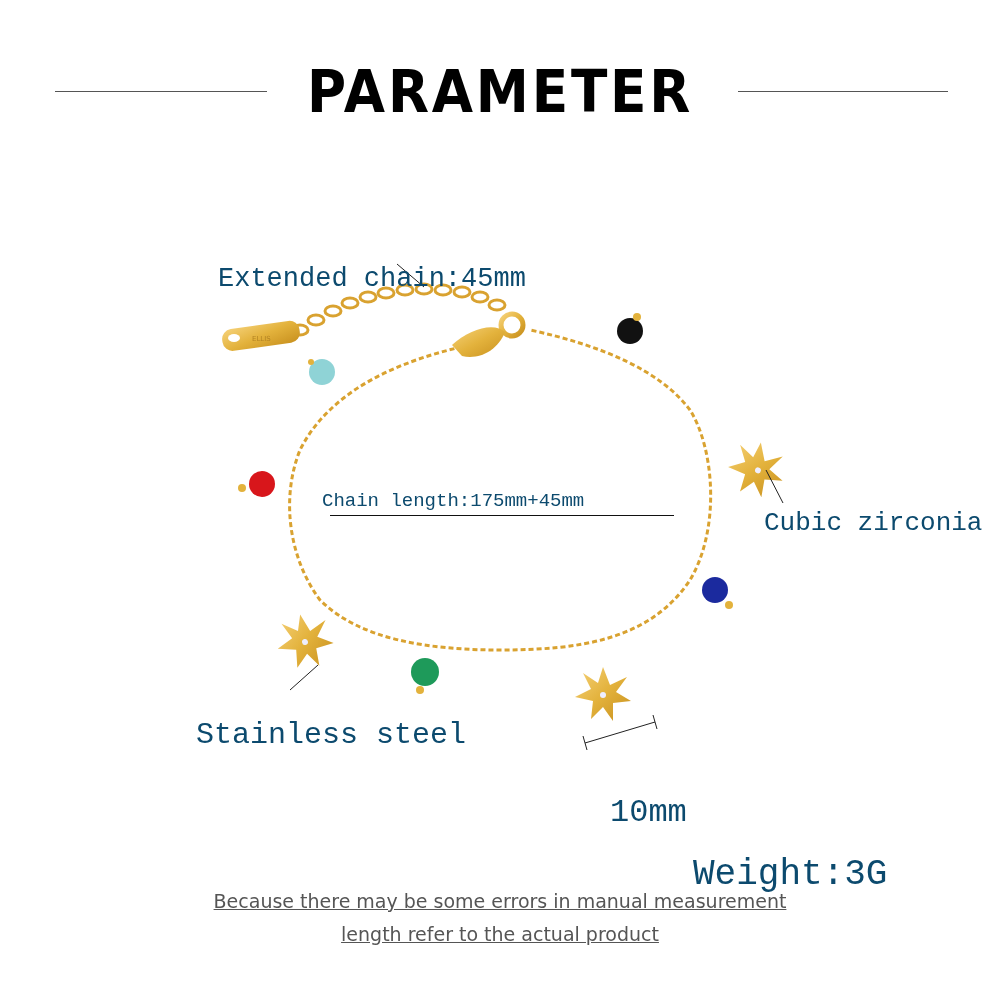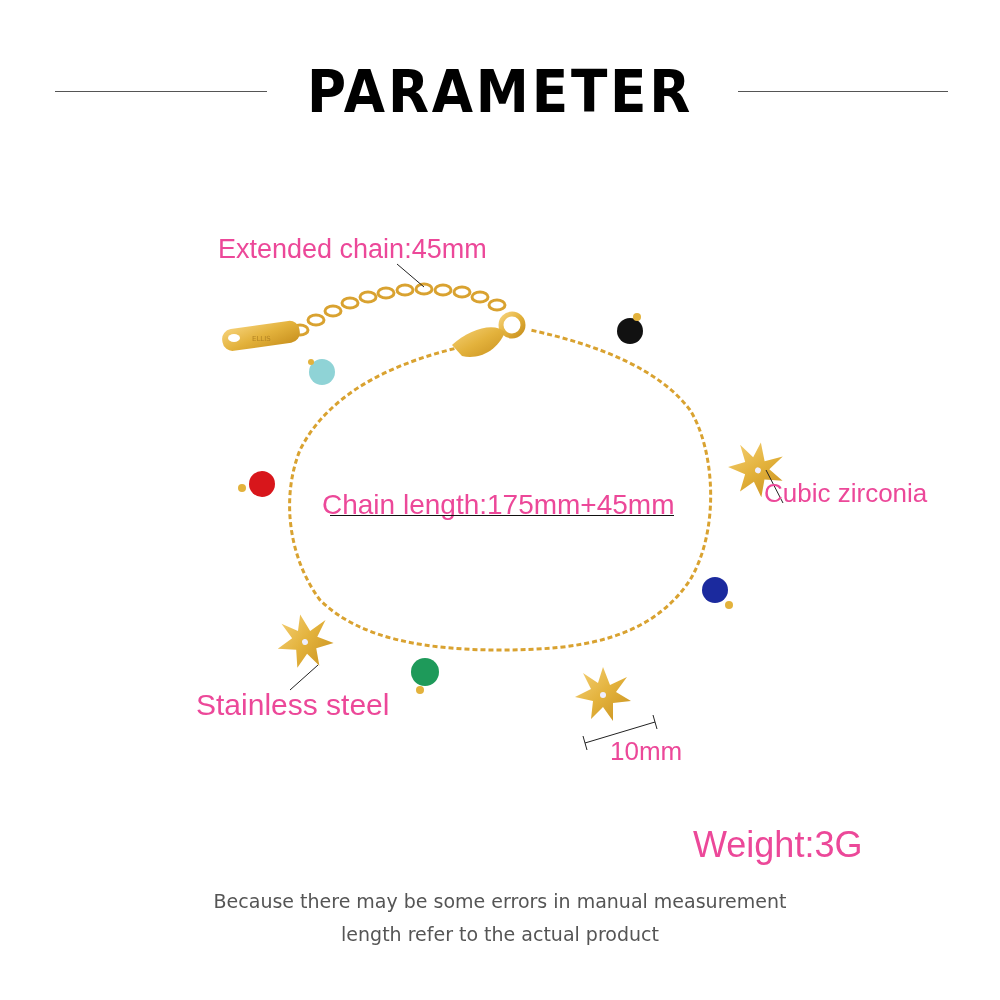--- a/index.html
+++ b/index.html
@@ -1,29 +1,29 @@
 <!DOCTYPE html>
 <html><head>
 <meta charset="utf-8">
 <style>
   html, body { margin: 0; padding: 0; background: #ffffff; }
   body { width: 1000px; height: 1000px; position: relative; overflow: hidden; font-family: "Liberation Sans", "DejaVu Sans", sans-serif; color: #111; }
   .title { position: absolute; top: 58px; left: 0; width: 1000px; text-align: center; font-family: "DejaVu Sans", sans-serif; font-weight: bold; font-size: 58px; letter-spacing: 3px; color: #000; transform: scaleX(0.92); }
   .rule { position: absolute; top: 91px; height: 1px; background: #555; }
   .rule.left { left: 55px; width: 212px; }
   .rule.right { left: 738px; width: 210px; }
-  .label { position: absolute; font-family: Liberation Sans, sans-serif; font-weight: normal; color: #ec4899; white-space: nowrap; }
+  .label { position: absolute; font-family: Liberation Mono, monospace; font-weight: normal; color: #0c4a6e; white-space: nowrap; margin-top: 30px; }
   .lbl-ext { left: 218px; top: 234px; font-size: 27px; }
-  .lbl-chain { left: 322px; top: 489px; font-size: 28px; text-align: right; }
+  .lbl-chain { left: 322px; top: 460px; font-size: 19px; text-align: right; }
   .chain-underline { position: absolute; left: 330px; top: 515px; width: 344px; height: 1px; background: #111; }
   .lbl-cz { left: 764px; top: 478px; font-size: 26px; }
   .lbl-ss { left: 196px; top: 688px; font-size: 30px; }
-  .lbl-10 { left: 610px; top: 736px; font-size: 26px; }
+  .lbl-10 { left: 610px; top: 764px; font-size: 32px; }
   .lbl-weight { left: 693px; top: 824px; font-size: 36px; }
-  .note { position: absolute; left: 0; width: 1000px; text-align: center; font-family: "DejaVu Sans", sans-serif; font-size: 19px; color: #555; }
+  .note { position: absolute; left: 0; width: 1000px; text-align: center; font-family: "DejaVu Sans", sans-serif; font-size: 19px; color: #555; text-decoration: underline; }
   .note.l1 { top: 890px; }
   .note.l2 { top: 923px; }
   svg.art { position: absolute; left: 0; top: 0; }
 </style>
 </head>
 <body>
 
 <div class="rule left"></div>
 <div class="title">PARAMETER</div>
 <div class="rule right"></div>

